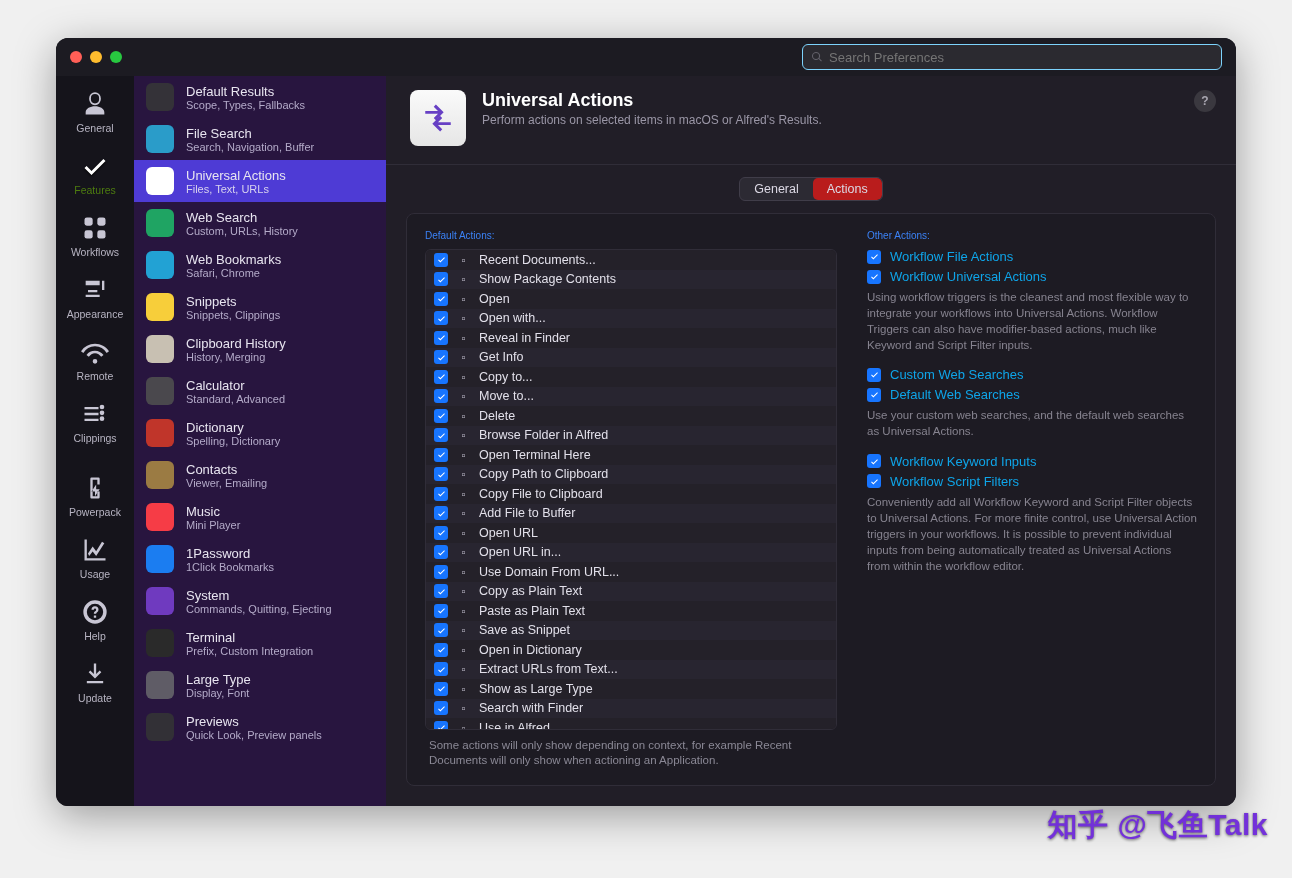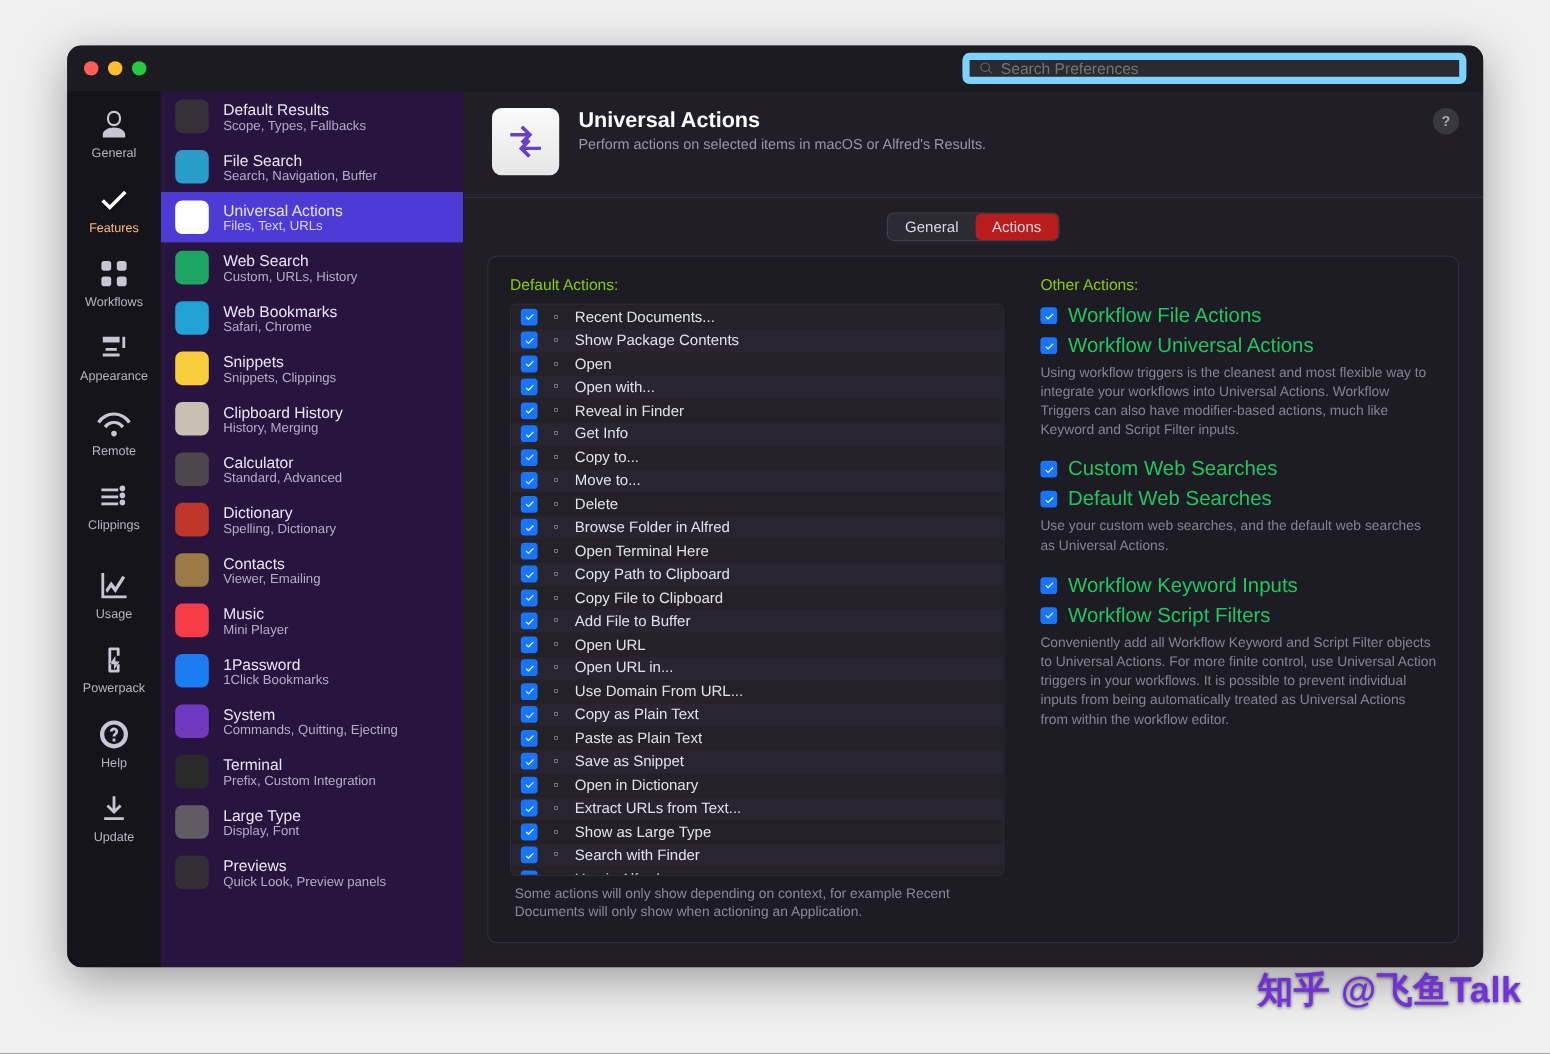--- a/index.html
+++ b/index.html
@@ -30,31 +30,31 @@
   align-items: center;
   padding: 0 14px;
   gap: 8px;
   justify-content: space-between;
 }
 .traffic { display:flex; gap:8px; }
 .dot { width:12px; height:12px; border-radius:50%; }
 .dot.red { background:#ff5f57; }
 .dot.yellow { background:#febc2e; }
 .dot.green { background:#28c840; }
-.searchwrap { background:#2b2a30; border:6px solid #7dd3fc; border-radius:6px; width:420px; height:26px; display:flex; align-items:center; padding:0 8px; }
+.searchwrap { background:#2b2a30; border:1px solid #7dd3fc; border-radius:6px; width:420px; height:26px; display:flex; align-items:center; padding:0 8px; }
 .searchwrap svg { opacity:.5; margin-right:6px; }
 .searchwrap input { background:none; border:0; color:#a6a4ae; font-size:13px; outline:none; flex:1; }
 
 .body { flex:1; display:flex; overflow:hidden; }
 
 
 .rail { width:78px; background:#15141b; display:flex; flex-direction:column; align-items:center; padding-top:6px; }
 .rail-sep { margin:8px 0 4px; }
 .rail-item { width:100%; display:flex; flex-direction:column; align-items:center; gap:4px; padding:8px 0 10px; color:#b7b4c2; cursor:pointer; }
-.rail-item.active { color:#fdba74; }
+.rail-item.active { color:#4d7c0f; }
 .rail-item .ri-label { font-size:10.5px; }
 .rail-icn { width:28px; height:28px; display:flex; align-items:center; justify-content:center; }
 .rail-icn svg { fill:#c8c6d4; }
 .rail-item.active .rail-icn svg { fill:#fff; }
 
 .rail-item.active .shadowback { filter: drop-shadow(0 1px 1px #000); }
 
 
 .features { width:252px; background:#28153f; overflow-y:auto; }
 .feature { display:flex; gap:12px; align-items:center; padding:7px 12px; cursor:pointer; color:#e8e5f0; }
@@ -72,31 +72,31 @@
 .header p { font-size:12px; color:#9a96a6; }
 .help { margin-left:auto; width:22px; height:22px; border-radius:11px; background:#3a383f; color:#a9a7b1; display:flex; align-items:center; justify-content:center; font-size:12px; font-weight:700; cursor:pointer; }
 
 .tabbar { display:flex; justify-content:center; padding:12px 0; }
 .segmented { display:flex; background:#2c2a33; border-radius:6px; overflow:hidden; border:1px solid #403d49; }
 .segmented .seg { padding:4px 14px; font-size:12.5px; color:#dcd9e5; cursor:pointer; }
 .segmented .seg.active { background:#b91c1c; border-radius:5px; }
 
 .panel { flex:1; display:flex; gap:30px; margin:0 20px 20px; background:#1d1b23; border:1px solid #302d38; border-radius:8px; padding:16px 18px; overflow:hidden; }
 .left { flex:1; display:flex; flex-direction:column; }
-.left h3, .right h3 { color:#84cc16; font-size:13px; font-weight:500; margin-bottom:8px; }
+.left h3, .right h3 { color:#3b82f6; font-size:10px; font-weight:500; margin-bottom:8px; }
 .actionlist { flex:1; border:1px solid #302d38; border-radius:6px; overflow-y:auto; background:#242129; }
 .action-row { display:flex; align-items:center; gap:8px; font-size:12.5px; color:#e2e0ea; padding:2px 8px; height:19.5px; }
 .action-row:nth-child(even){ background:#282530; }
 .ck { width:14px; height:14px; border-radius:3px; background:#1775ff; display:flex; align-items:center; justify-content:center; flex-shrink:0; }
 .ck svg { fill:#fff; }
 .rowicn { width:15px; height:15px; display:inline-flex; align-items:center; justify-content:center; color:#bbb8c7; font-size:11px; }
 .hint { color:#8a8895; font-size:11.5px; padding:8px 4px 0; line-height:1.35; }
 
 .right { width:330px; }
-.opt { display:flex; align-items:center; gap:9px; font-size:17px; color:#22c55e; margin-bottom:5px; cursor:pointer; }
+.opt { display:flex; align-items:center; gap:9px; font-size:13px; color:#0ea5e9; margin-bottom:5px; cursor:pointer; }
 .desc { color:#86838f; font-size:11.5px; line-height:1.4; margin:4px 0 14px 0; }
 
 .watermark { position:fixed; right:24px; bottom:32px; color:#6d28d9; font-size:30px; font-weight:600; opacity:.95; letter-spacing:.5px; text-shadow:0 1px 3px rgba(0,0,0,.6); }
 </style>
 </head>
 <body>
 
 <div class="window">
   <div class="titlebar">
     <div class="traffic">
@@ -163,32 +163,32 @@
             <svg viewBox="0 0 24 24">
               <path d="M3 6h12v2H3zm0 5h12v2H3zm0 5h12v2H3zM18 4a2 2 0 110 4 2 2 0 010-4zm0 5a2 2 0 110 4 2 2 0 010-4zm0 5a2 2 0 110 4 2 2 0 010-4z"></path>
             </svg>
           </div>
           <div class="ri-label">Clippings</div>
         </div>
         <div class="rail-sep"></div>
         <div class="rail-item">
           <div class="rail-icn">
             <svg viewBox="0 0 24 24">
+              <path d="M16 4v5h-2V5H10v14h4v-4h2v5a1 1 0 01-1 1H9a1 1 0 01-1-1V4a1 1 0 011-1h6a1 1 0 011 1zm-3 5l-4 6h3v4l4-6h-3z"></path>
+            </svg>
+          </div>
+          <div class="ri-label">Powerpack</div>
+        </div>
+        <div class="rail-item">
+          <div class="rail-icn">
+            <svg viewBox="0 0 24 24">
               <path d="M3 3h2v18H3zm0 16h18v2H3zm3-4l4-6 3 4 5-8 2 1.2-7 11-3-4-3 4z"></path>
             </svg>
           </div>
           <div class="ri-label">Usage</div>
-        </div>
-        <div class="rail-item">
-          <div class="rail-icn">
-            <svg viewBox="0 0 24 24">
-              <path d="M16 4v5h-2V5H10v14h4v-4h2v5a1 1 0 01-1 1H9a1 1 0 01-1-1V4a1 1 0 011-1h6a1 1 0 011 1zm-3 5l-4 6h3v4l4-6h-3z"></path>
-            </svg>
-          </div>
-          <div class="ri-label">Powerpack</div>
         </div>
         <div class="rail-item">
           <div class="rail-icn">
             <svg viewBox="0 0 24 24">
               <path d="M12 2a10 10 0 100 20 10 10 0 000-20zm0 3a7 7 0 110 14 7 7 0 010-14zm0 2a3 3 0 00-3 3h2a1 1 0 112 0c0 .6-.4 1-.9 1.3-.8.6-1.1 1.2-1.1 2.2h2c0-.5.2-.8.8-1.2A3 3 0 0015 10a3 3 0 00-3-3zm-1 8h2v2h-2z"></path>
             </svg>
           </div>
           <div class="ri-label">Help</div>
         </div>
         <div class="rail-item">

